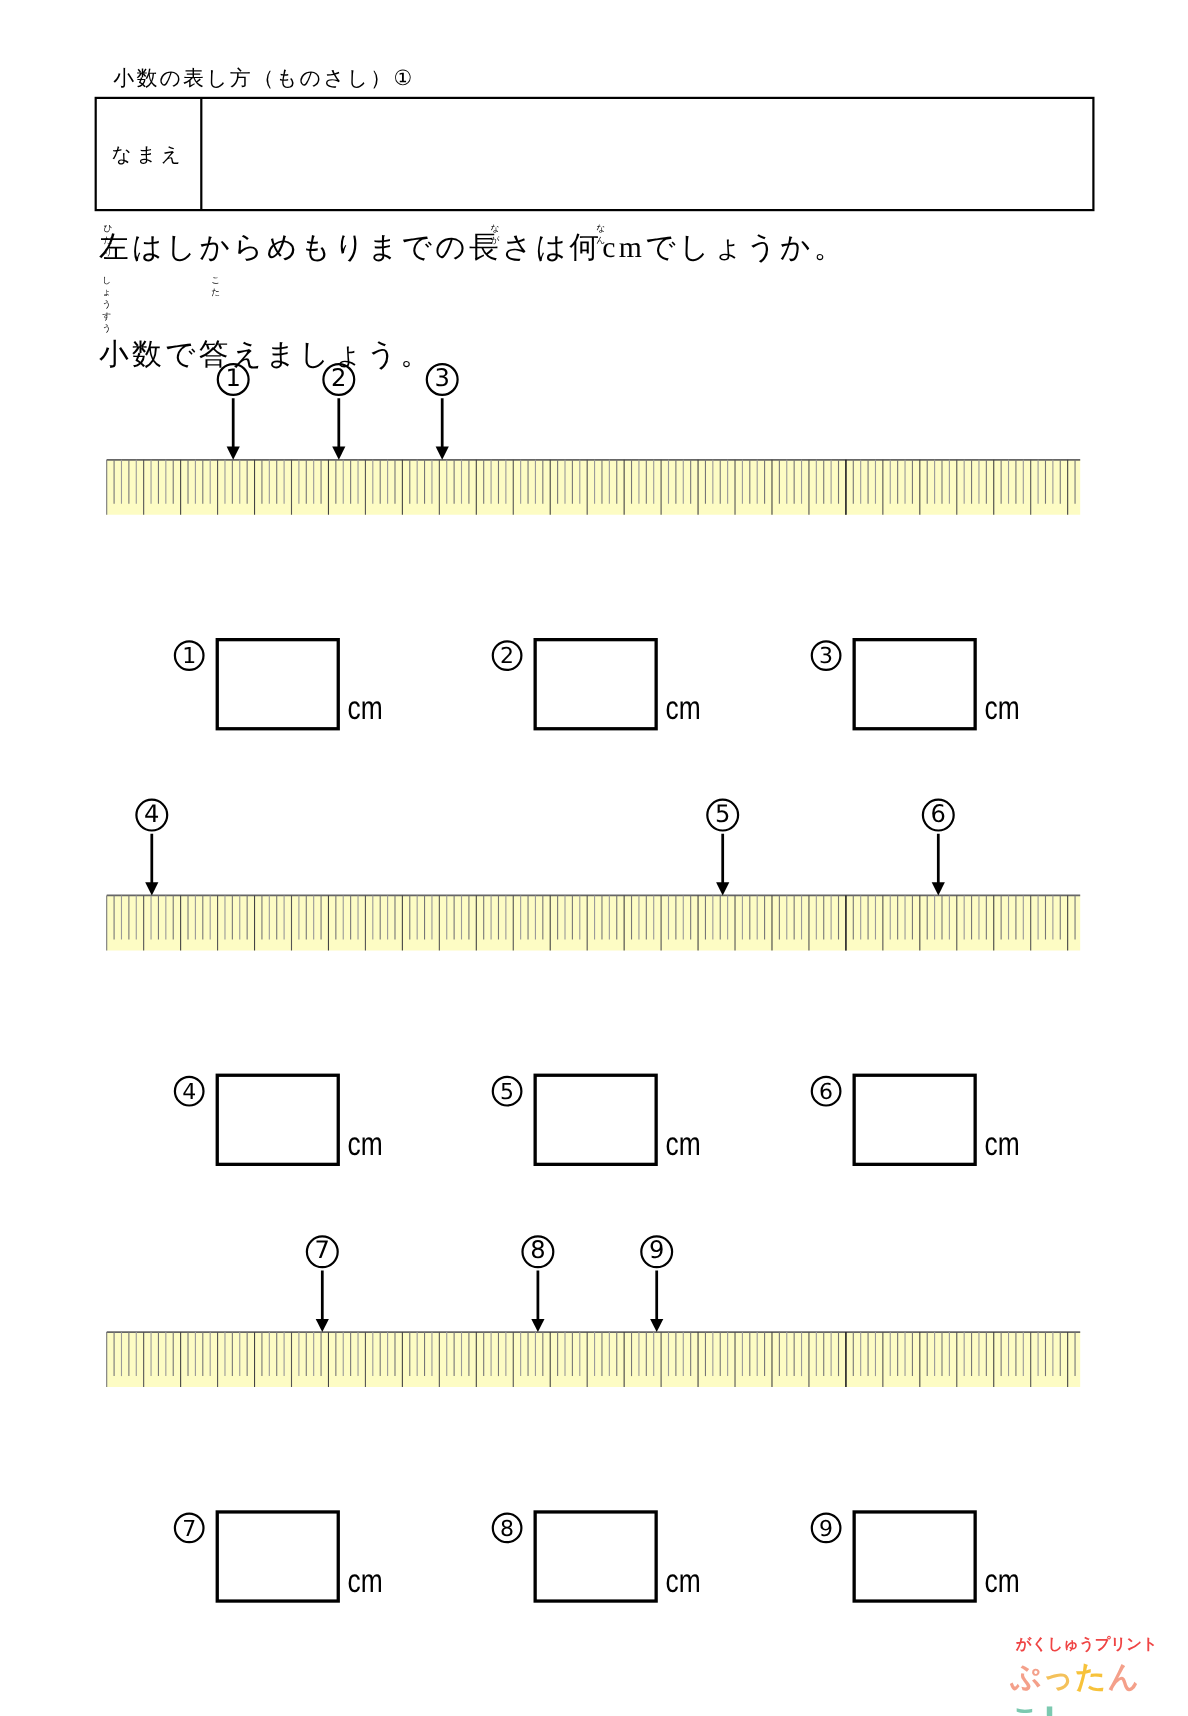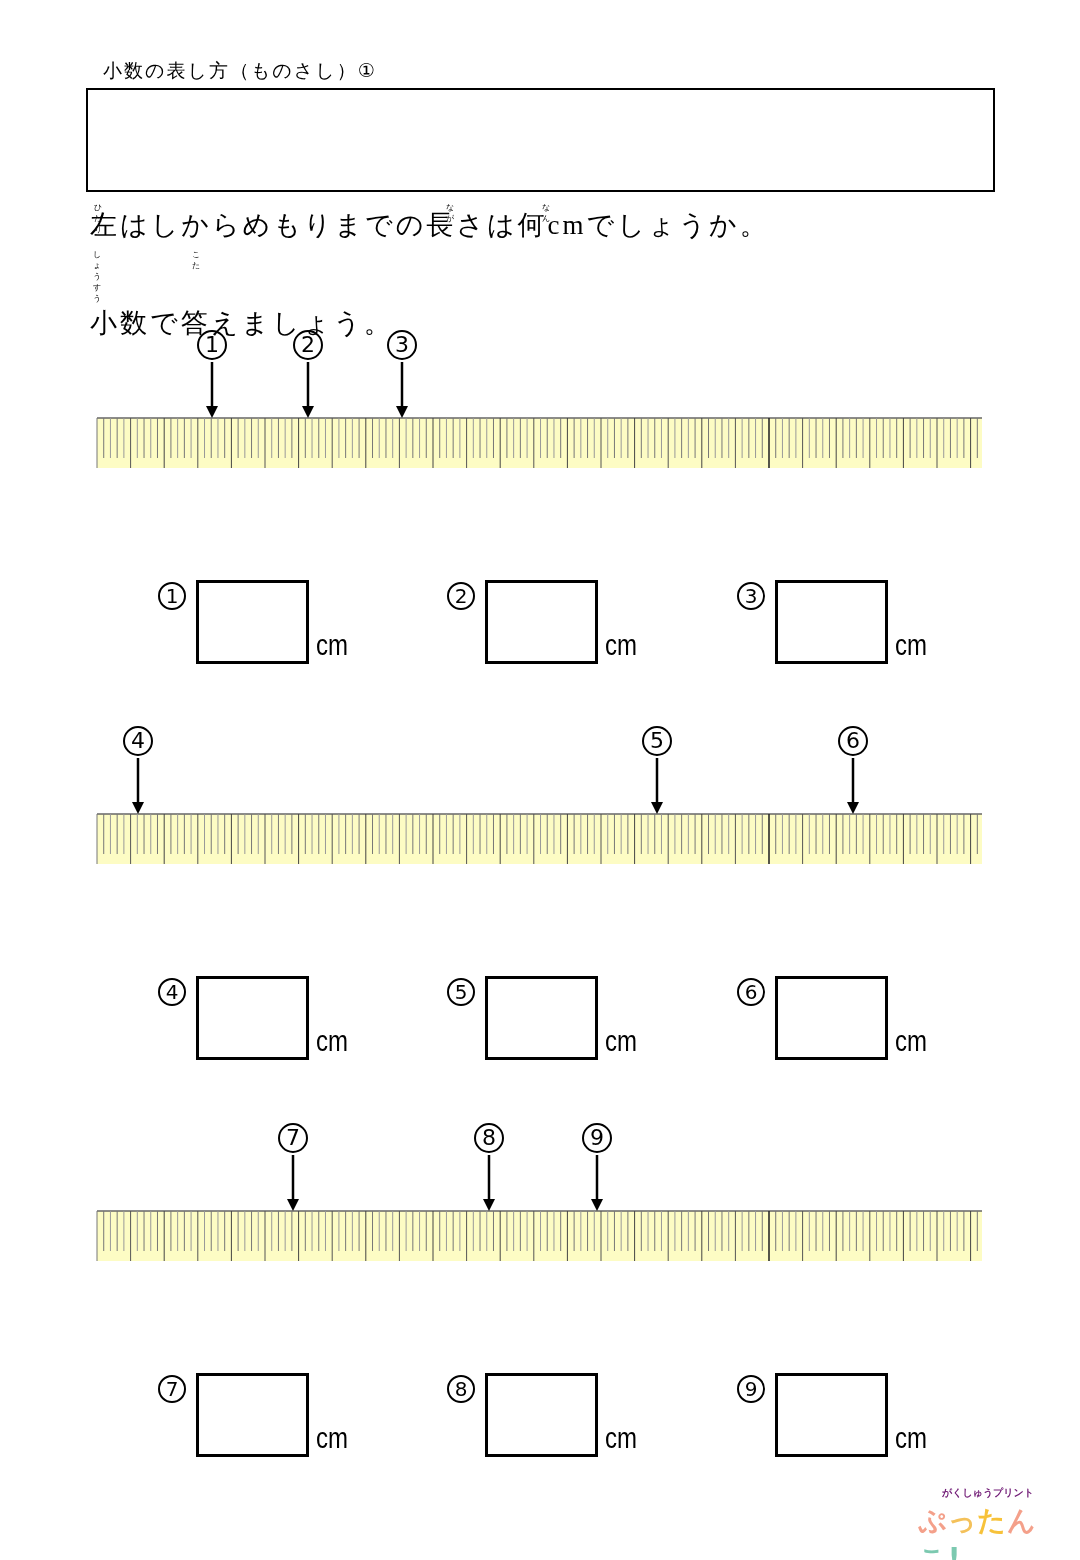--- a/index.html
+++ b/index.html
@@ -9,29 +9,30 @@
   .name-box{left:86px;top:88px;width:905px;height:100px;border:2px solid #000;display:flex;}
   .name-label{width:94px;border-right:2px solid #000;display:flex;align-items:center;justify-content:center;font-size:18px;letter-spacing:4px;}
   .name-field{flex:1;}
   .instr{left:90px;font-size:27px;letter-spacing:3px;line-height:1;}
   .ruby-t{position:absolute;font-size:8px;letter-spacing:1px;}
   .ruler-svg{position:absolute;left:0;top:0;}
   .circ{position:absolute;width:30px;height:30px;border:2px solid #000;border-radius:50%;box-sizing:border-box;display:flex;align-items:center;justify-content:center;font-size:22px;font-family:"DejaVu Sans",sans-serif;line-height:1;}
   .ans-box{position:absolute;width:113px;height:84px;border:3px solid #000;box-sizing:border-box;}
   .unit{position:absolute;font-size:30px;font-family:"Liberation Sans",sans-serif;transform:scaleX(0.8);transform-origin:left;}
   .logo{left:918px;top:1486px;width:140px;}
-  .logo-top{font-size:10px;font-weight:bold;color:#701a75;letter-spacing:0px;text-align:center;}
+  .logo-top{font-size:14px;font-weight:bold;color:#ef4444;letter-spacing:0px;text-align:center;}
   .logo-bot{font-size:28px;font-weight:bold;letter-spacing:1px;margin-top:2px;}
 </style>
 </head>
 <body>
 
 <div class="abs title">小数の表し方（ものさし）①</div>
 
 <div class="abs name-box">
+  <div class="name-label">なまえ</div>
   <div class="name-field"></div>
 </div>
 
 <div class="abs" style="left:94px;top:202px;">
     <span class="ruby-t">ひだり</span>
   </div>
 <div class="abs" style="left:446px;top:202px;">
     <span class="ruby-t">なが</span>
   </div>
 <div class="abs" style="left:542px;top:202px;">

